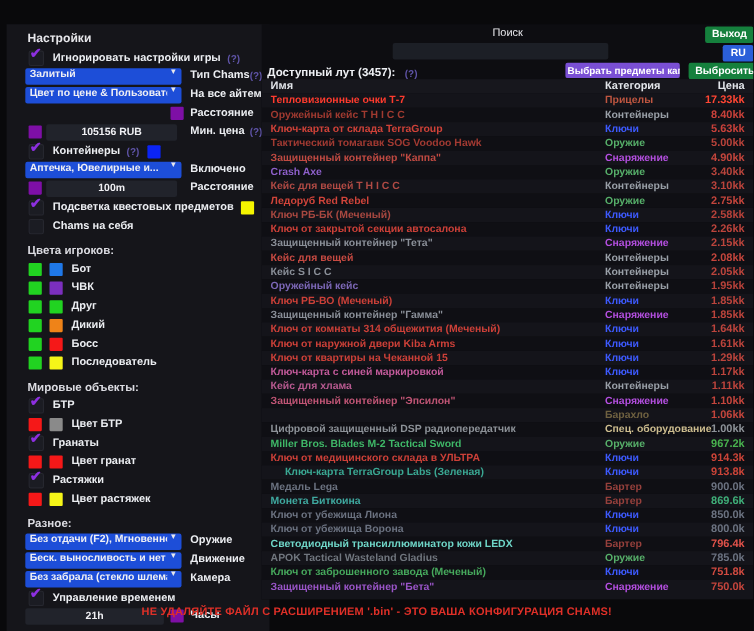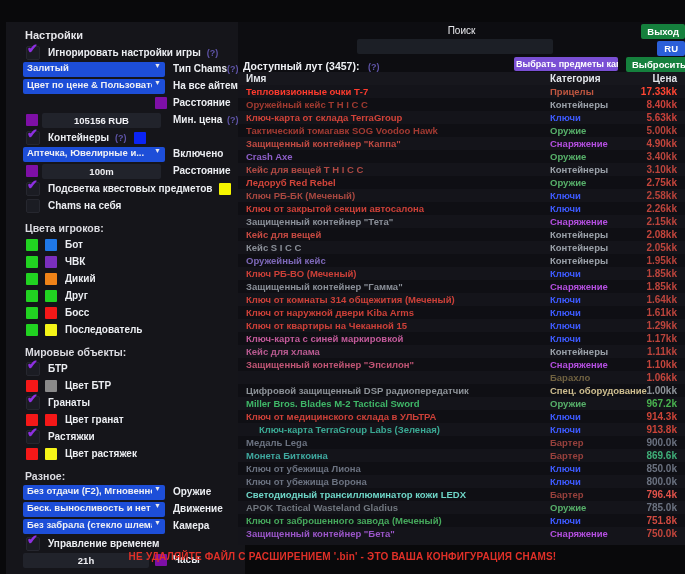--- a/index.html
+++ b/index.html
@@ -136,27 +136,27 @@
         <span class="swatch c2-s2" style="background: rgb(31, 120, 232);"></span>
         <span class="sb-label">Бот</span>
       </div>
       <div class="sb-row">
         <span class="swatch c2-s1" style="background: rgb(33, 211, 33);"></span>
         <span class="swatch c2-s2" style="background: rgb(123, 47, 190);"></span>
         <span class="sb-label">ЧВК</span>
       </div>
       <div class="sb-row">
         <span class="swatch c2-s1" style="background: rgb(33, 211, 33);"></span>
+        <span class="swatch c2-s2" style="background: rgb(33, 211, 33);"></span>
+        <span class="sb-label">Друг</span>
+      </div>
+      <div class="sb-row">
+        <span class="swatch c2-s1" style="background: rgb(33, 211, 33);"></span>
         <span class="swatch c2-s2" style="background: rgb(239, 131, 24);"></span>
         <span class="sb-label">Дикий</span>
-      </div>
-      <div class="sb-row">
-        <span class="swatch c2-s1" style="background: rgb(33, 211, 33);"></span>
-        <span class="swatch c2-s2" style="background: rgb(33, 211, 33);"></span>
-        <span class="sb-label">Друг</span>
       </div>
       <div class="sb-row">
         <span class="swatch c2-s1" style="background: rgb(33, 211, 33);"></span>
         <span class="swatch c2-s2" style="background: rgb(245, 24, 24);"></span>
         <span class="sb-label">Босс</span>
       </div>
       <div class="sb-row">
         <span class="swatch c2-s1" style="background: rgb(33, 211, 33);"></span>
         <span class="swatch c2-s2" style="background: rgb(245, 245, 24);"></span>
         <span class="sb-label">Последователь</span>

